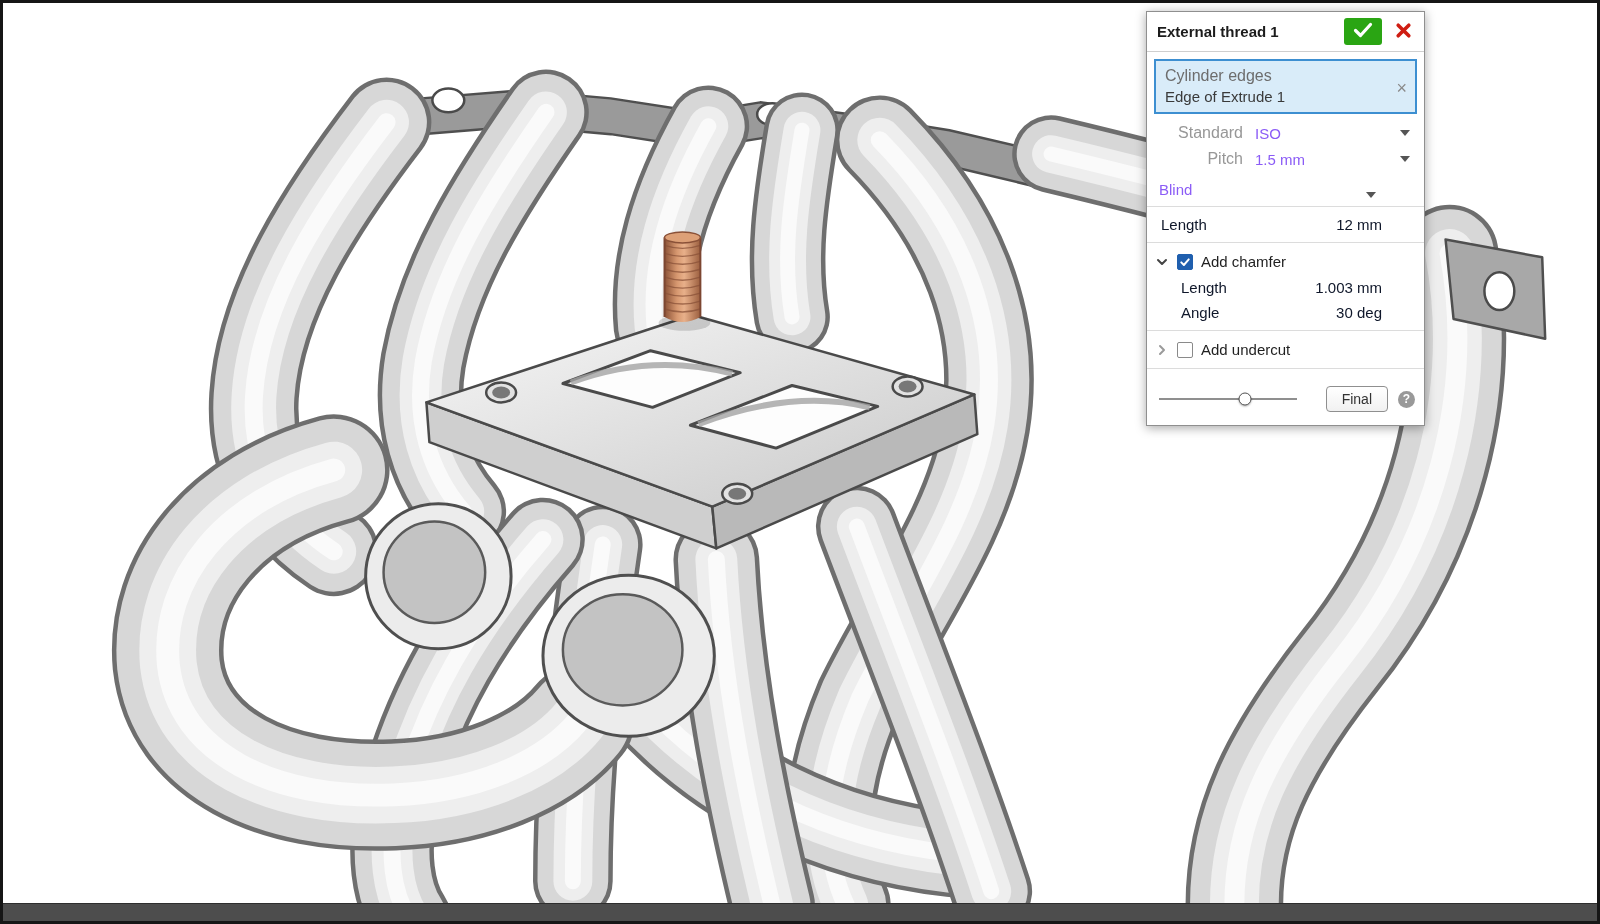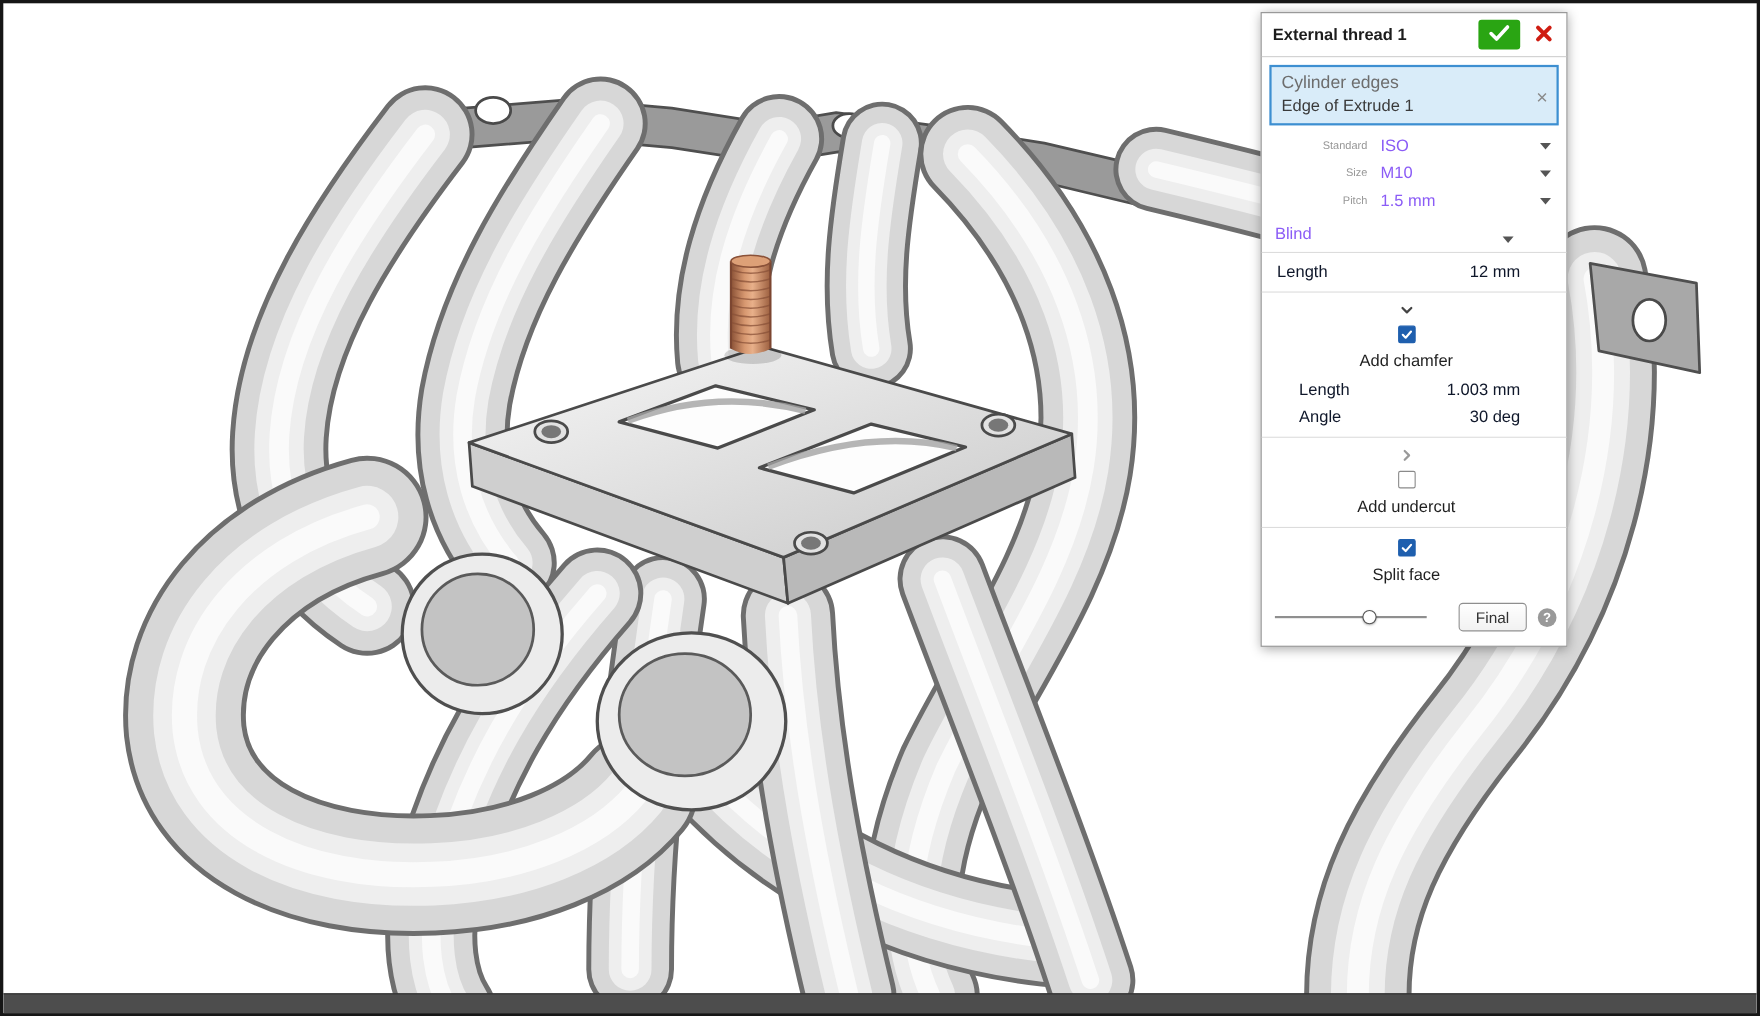--- a/index.html
+++ b/index.html
@@ -24,34 +24,34 @@
   .btn-cancel{width:26px;height:27px;border:none;background:transparent;display:flex;align-items:center;justify-content:center;cursor:pointer;padding:0;}
   .btn-cancel path{stroke:var(--cancel-red,#cf1d12);}
 
   .sel-box{position:relative;margin:7px 7px 6px 7px;padding:6px 26px 7px 9px;
     background:var(--selection-bg,#d9ecf9);border:2px solid var(--selection-border,#3d8fd1);}
   .sel-label{font-size:16px;color:#6d6d6d;margin-bottom:3px;}
   .sel-value{font-size:15px;color:#3a3a3a;}
   .sel-clear{position:absolute;right:8px;top:50%;transform:translateY(-42%);font-size:18px;color:#8a8a8a;cursor:pointer;line-height:1;}
 
   .dd-row{display:flex;align-items:center;padding:4px 12px 4px 10px;}
-  .rlabel{width:98px;text-align:right;color:#979797;font-size:10px;padding-right:12px;box-sizing:border-box;flex:none;}
+  .rlabel{width:98px;text-align:right;color:#979797;font-size:16px;padding-right:12px;box-sizing:border-box;flex:none;}
   .dd{flex:1;display:flex;align-items:center;cursor:pointer;min-width:0;}
   .dval{font-size:15px;color:#8b5cf6;}
   .caret{width:0;height:0;border-left:5px solid transparent;border-right:5px solid transparent;border-top:6px solid #555;margin-left:auto;margin-right:2px;flex:none;}
   .ddfull{display:flex;align-items:flex-end;margin:6px 46px 4px 12px;padding:3px 0;cursor:pointer;gap:30px;}
 
   .hr{border-top:1px solid #dcdcdc;margin:5px 0;}
 
   .num-row{display:flex;align-items:center;padding:4px 42px 4px 14px;}
   .num-row .nlabel{flex:1;color:#0f172a;font-size:15px;}
   .num-row .nval{text-align:right;color:#0f172a;font-size:15px;cursor:text;}
   .num-row.indent{padding-left:34px;}
 
-  .chk-row{display:flex;align-items:center;gap:8px;padding:5px 22px 5px 8px;flex-direction:column;}
+  .chk-row{display:flex;align-items:center;gap:8px;padding:5px 22px 5px 8px;}
   .chev{width:14px;height:12px;display:flex;align-items:center;justify-content:center;cursor:pointer;flex:none;}
   .checkbox{width:16px;height:16px;border:1.5px solid #8a8a8a;border-radius:2px;background:#fff;
     display:flex;align-items:center;justify-content:center;cursor:pointer;box-sizing:border-box;flex:none;}
   .checkbox svg{visibility:hidden;}
   .checkbox.checked{background:var(--checkbox-blue,#1f5fae);border-color:var(--checkbox-blue,#1f5fae);}
   .checkbox.checked svg{visibility:visible;}
   .chk-label{font-size:15px;color:#1f1f1f;}
 
   .dlg-footer{display:flex;align-items:center;gap:10px;padding:12px 9px 13px 10px;}
   .slider{flex:1;position:relative;height:20px;cursor:pointer;min-width:0;}
@@ -259,27 +259,20 @@
     </div>
 
     <div class="dd-row">
       <span class="rlabel">Standard</span>
       <div class="dd">
         <span class="dval">ISO</span>
         <span class="caret"></span>
       </div>
     </div>
 
-    <div class="dd-row">
-      <span class="rlabel">Size</span>
-      <div class="dd">
-        <span class="dval">M10</span>
-        <span class="caret"></span>
-      </div>
-    </div>
 
     <div class="dd-row">
       <span class="rlabel">Pitch</span>
       <div class="dd">
         <span class="dval">1.5 mm</span>
         <span class="caret"></span>
       </div>
     </div>
 
     <div class="ddfull">
@@ -331,28 +324,20 @@
       <span class="checkbox">
         <svg width="12" height="12" viewBox="0 0 16 16">
             <path d="M3 8.5 L6.5 12 L13 4.5" fill="none" stroke="#fff" stroke-width="2.6" stroke-linecap="round" stroke-linejoin="round"></path>
           </svg>
       </span>
       <span class="chk-label">Add undercut</span>
     </div>
 
     <div class="hr"></div>
 
-    <div class="chk-row">
-      <span class="checkbox checked">
-        <svg width="12" height="12" viewBox="0 0 16 16">
-            <path d="M3 8.5 L6.5 12 L13 4.5" fill="none" stroke="#fff" stroke-width="2.6" stroke-linecap="round" stroke-linejoin="round"></path>
-          </svg>
-      </span>
-      <span class="chk-label">Split face</span>
-    </div>
 
     <div class="dlg-footer">
       <div class="slider">
         <div class="track"></div>
         <div class="knob" style="left: 62%;"></div>
       </div>
       <button class="final-btn">Final</button>
       <span class="help">?</span>
     </div>
   </div>

